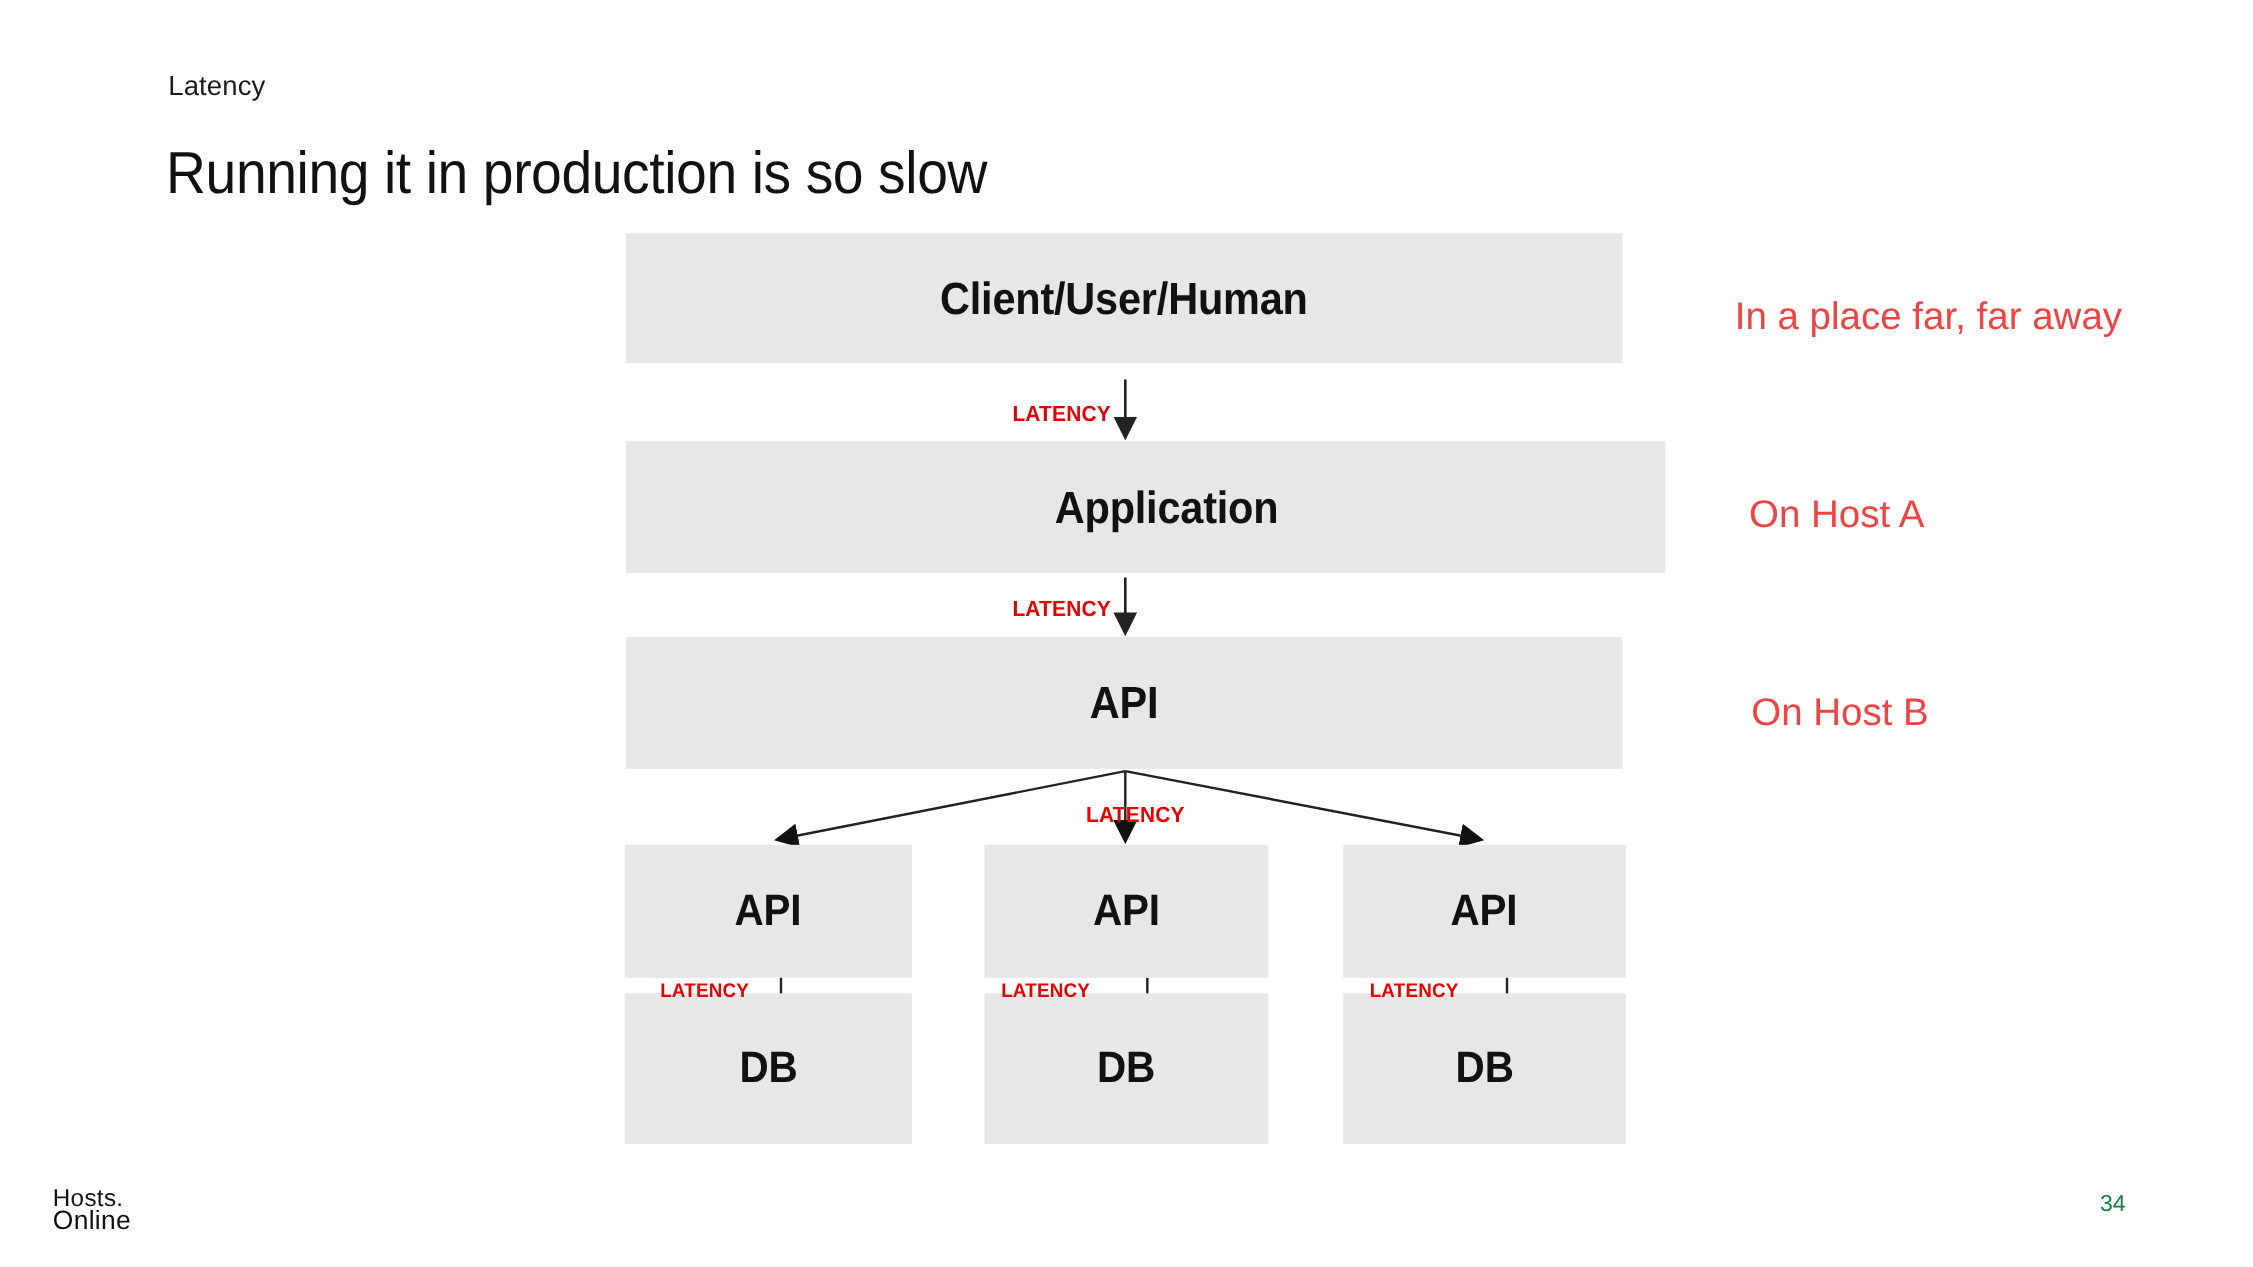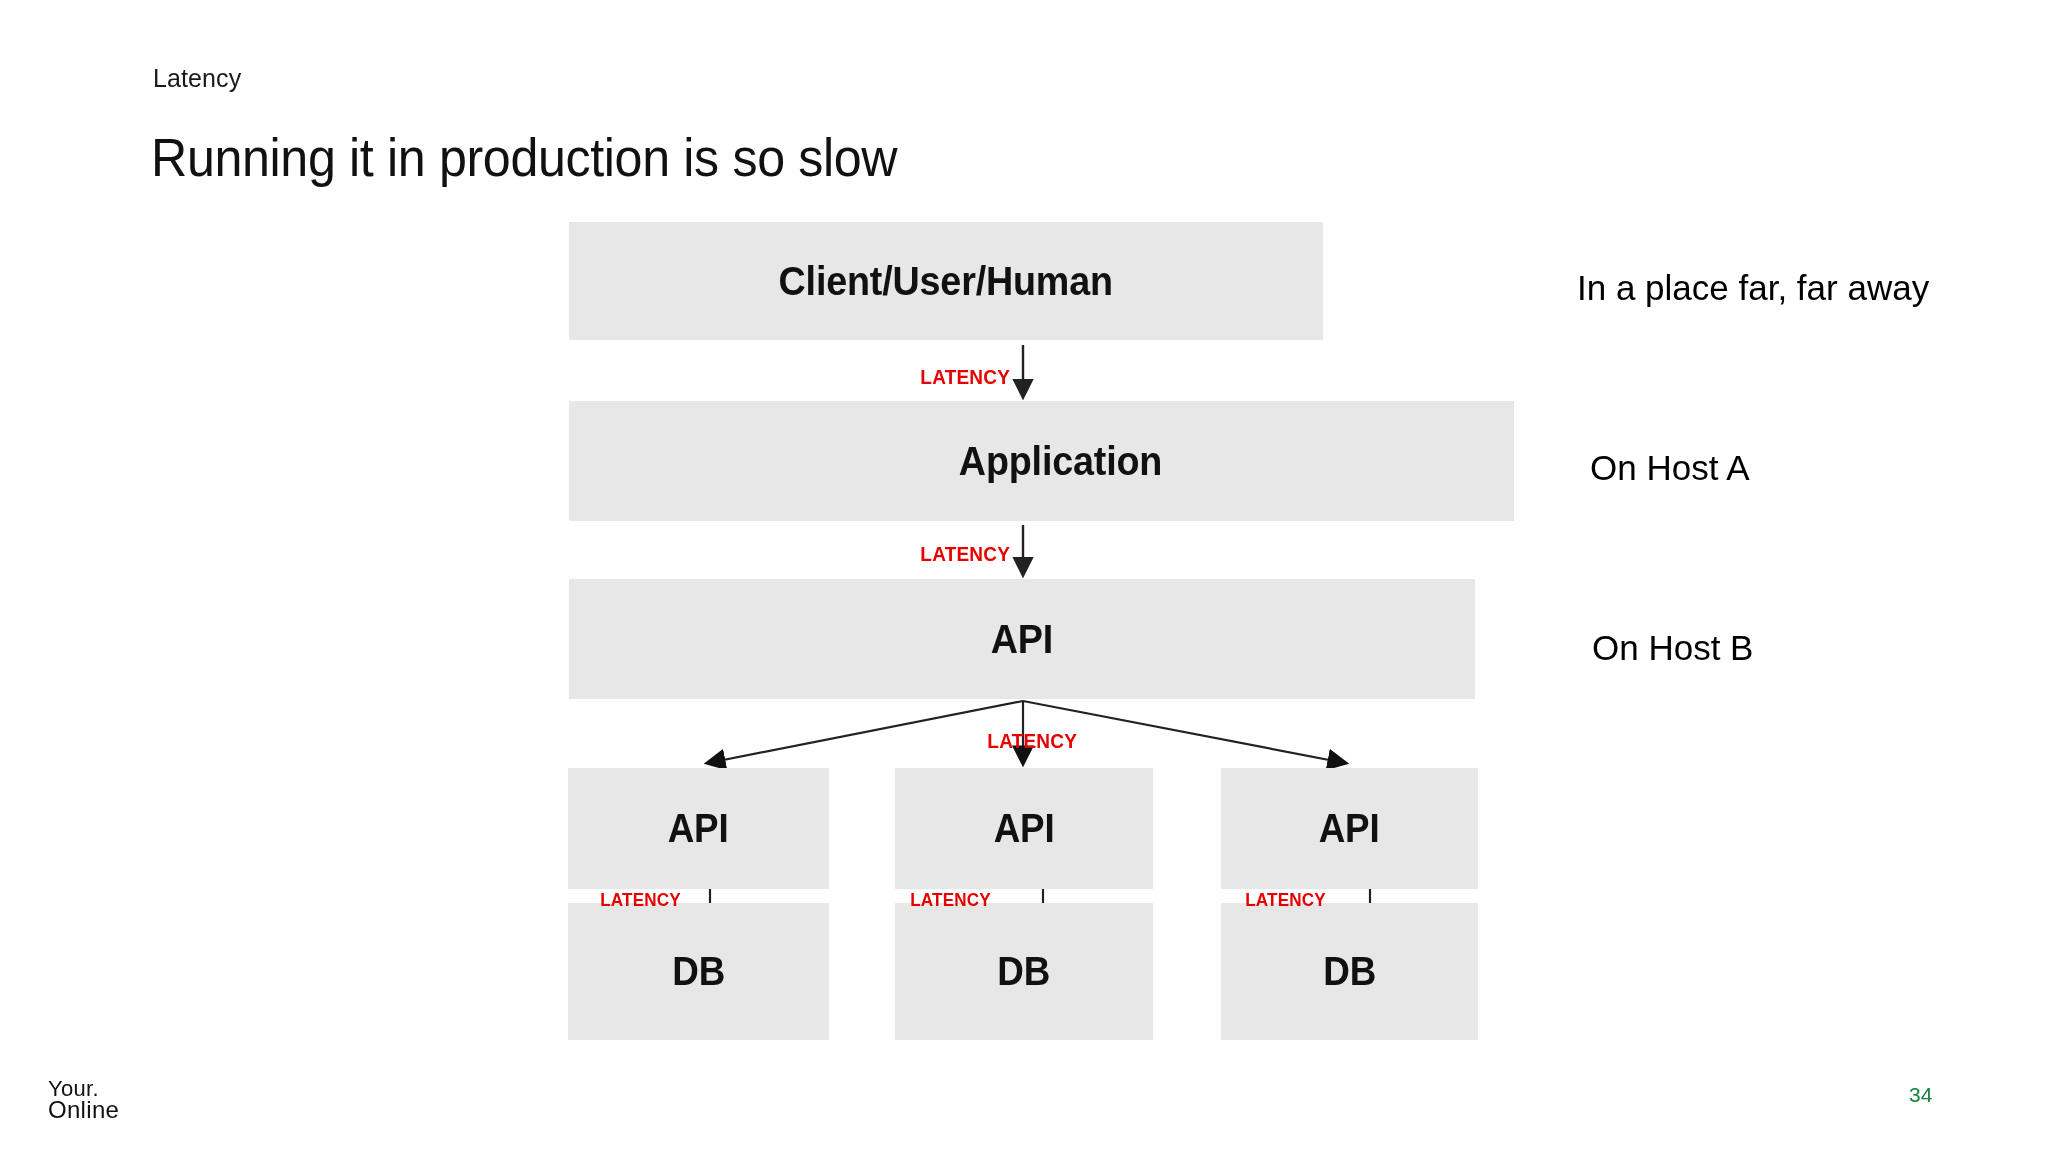--- a/index.html
+++ b/index.html
@@ -40,21 +40,21 @@
   .node .node-label{
     font-size:41px;
     font-weight:700;
     color:#111111;
     letter-spacing:-0.2px;
     transform:scaleX(0.92);
     white-space:nowrap;
   }
   .node.small .node-label{ font-size:40px; }
 
-  #node-client   { left:569px; top:222px; width:754px; height:118px; }
+  #node-client   { left:569px; top:212px; width:906px; height:118px; }
   #node-app      { left:569px; top:401px; width:906px; height:120px;padding-left:39px; }
   #node-api-main { left:569px; top:579px; width:906px; height:120px; }
 
   #node-api-x { left:568px; top:768px; width:261px; height:121px; }
   #node-api-y { left:895px; top:768px; width:258px; height:121px; }
   #node-api-z { left:1221px; top:768px; width:257px; height:121px; }
 
   #node-db-x { left:568px; top:903px; width:261px; height:137px; }
   #node-db-y { left:895px; top:903px; width:258px; height:137px; }
   #node-db-z { left:1221px; top:903px; width:257px; height:137px; }
@@ -78,21 +78,21 @@
 
   
   .arrow-layer{
     position:absolute;left:0;top:0;width:2048px;height:1152px;
     pointer-events:none;
   }
 
   
   .host-label{
     position:absolute;
-    font-size:35px;font-weight:400;color:#000000;
+    font-size:35px;font-weight:400;color:#ef4444;
     letter-spacing:0px;
     white-space:nowrap;
   }
   #host-client { left:1577px; top:268px; }
   #host-a      { left:1590px; top:448px; }
   #host-b      { left:1592px; top:628px; }
   #host-xyz    { left:1577px; top:868px; }
 
   
   #logo{
@@ -185,19 +185,19 @@
   <div class="latency" id="lat-3">LATENCY</div>
   <div class="latency" id="lat-x">LATENCY</div>
   <div class="latency" id="lat-y">LATENCY</div>
   <div class="latency" id="lat-z">LATENCY</div>
 
   <div class="host-label" id="host-client">In a place far, far away</div>
   <div class="host-label" id="host-a">On Host A</div>
   <div class="host-label" id="host-b">On Host B</div>
 
   <div id="logo">
-    <span class="logo-line1">Your.</span>
+    <span class="logo-line1">Hosts.</span>
     <span class="logo-line2">Online</span>
   </div>
 
   <div id="page-number">34</div>
 
 </div>
 
 </body></html>

